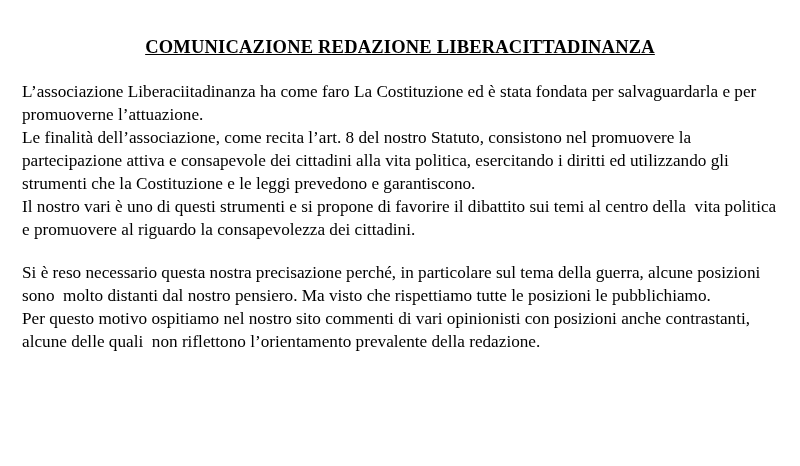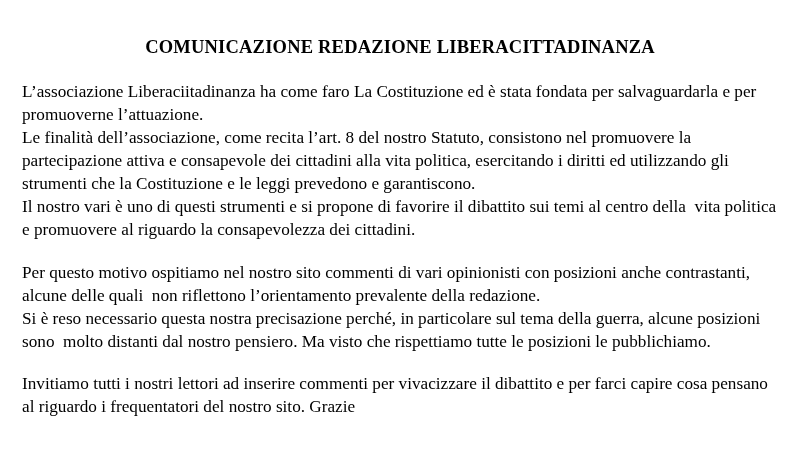--- a/index.html
+++ b/index.html
@@ -22,20 +22,21 @@
     position: relative;
   }
   .doc-title {
     text-align: center;
     font-weight: bold;
     font-size: 18.5px;
     letter-spacing: 0.2px;
     margin: 14px 0 0 0;
     padding: 0;
     line-height: 1.2;
+    text-decoration: underline;
   }
   .body-block {
     margin-top: 22px;
   }
   .para {
     font-size: 17.2px;
     line-height: 1.34;
     text-align: left;
     margin: 0;
     padding: 0;
@@ -55,22 +56,21 @@
   <div class="body-block">
 
     <p class="para">L’associazione Liberaciitadinanza ha come faro La Costituzione ed è stata fondata per salvaguardarla e per promuoverne l’attuazione.</p>
 
     <p class="para">Le finalità dell’associazione, come recita l’art. 8 del nostro Statuto, consistono nel promuovere la partecipazione attiva e consapevole dei cittadini alla vita politica, esercitando i diritti ed utilizzando gli strumenti che la Costituzione e le leggi prevedono e garantiscono.</p>
 
     <p class="para">Il nostro vari è uno di questi strumenti e si propone di favorire il dibattito sui temi al centro della  vita politica e promuovere al riguardo la consapevolezza dei cittadini.</p>
 
     <div class="spacer"></div>
 
+    <p class="para">Si è reso necessario questa nostra precisazione perché, in particolare sul tema della guerra, alcune posizioni sono  molto distanti dal nostro pensiero. Ma visto che rispettiamo tutte le posizioni le pubblichiamo.</p>
+
     <p class="para">Per questo motivo ospitiamo nel nostro sito commenti di vari opinionisti con posizioni anche contrastanti, alcune delle quali  non riflettono l’orientamento prevalente della redazione.</p>
-
-    <p class="para">Si è reso necessario questa nostra precisazione perché, in particolare sul tema della guerra, alcune posizioni sono  molto distanti dal nostro pensiero. Ma visto che rispettiamo tutte le posizioni le pubblichiamo.</p>
 
     <div class="spacer"></div>
 
-    <p class="para">Invitiamo tutti i nostri lettori ad inserire commenti per vivacizzare il dibattito e per farci capire cosa pensano al riguardo i frequentatori del nostro sito. Grazie</p>
 
   </div>
 </div>
 
 </body></html>

